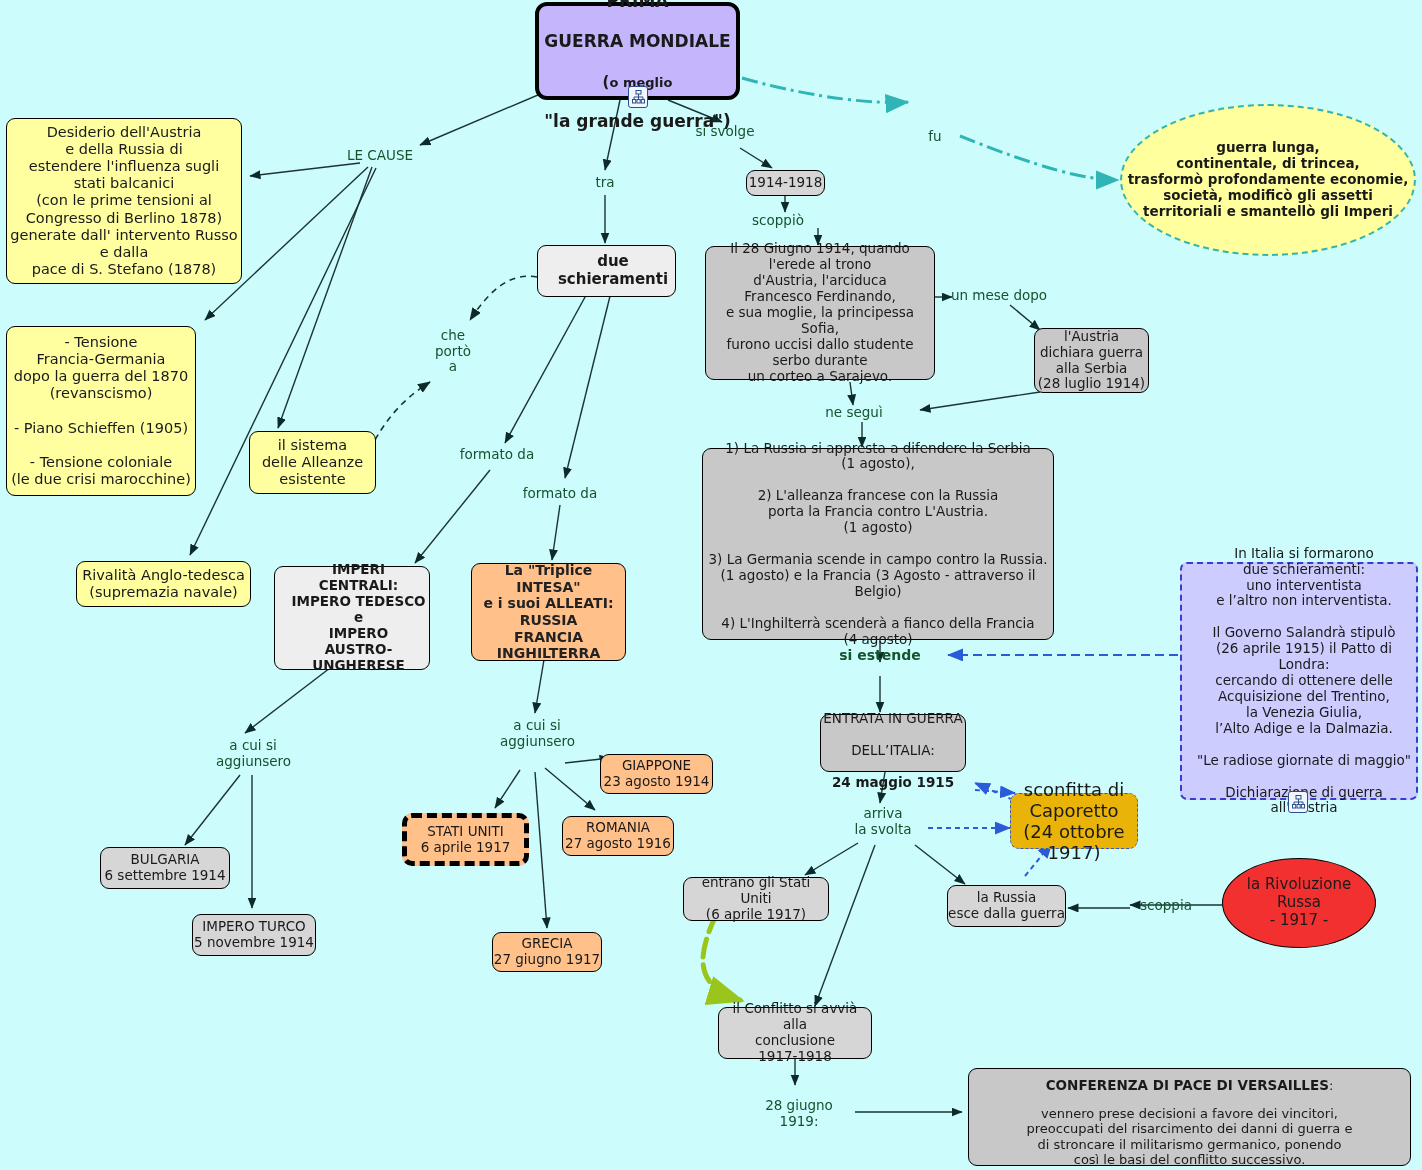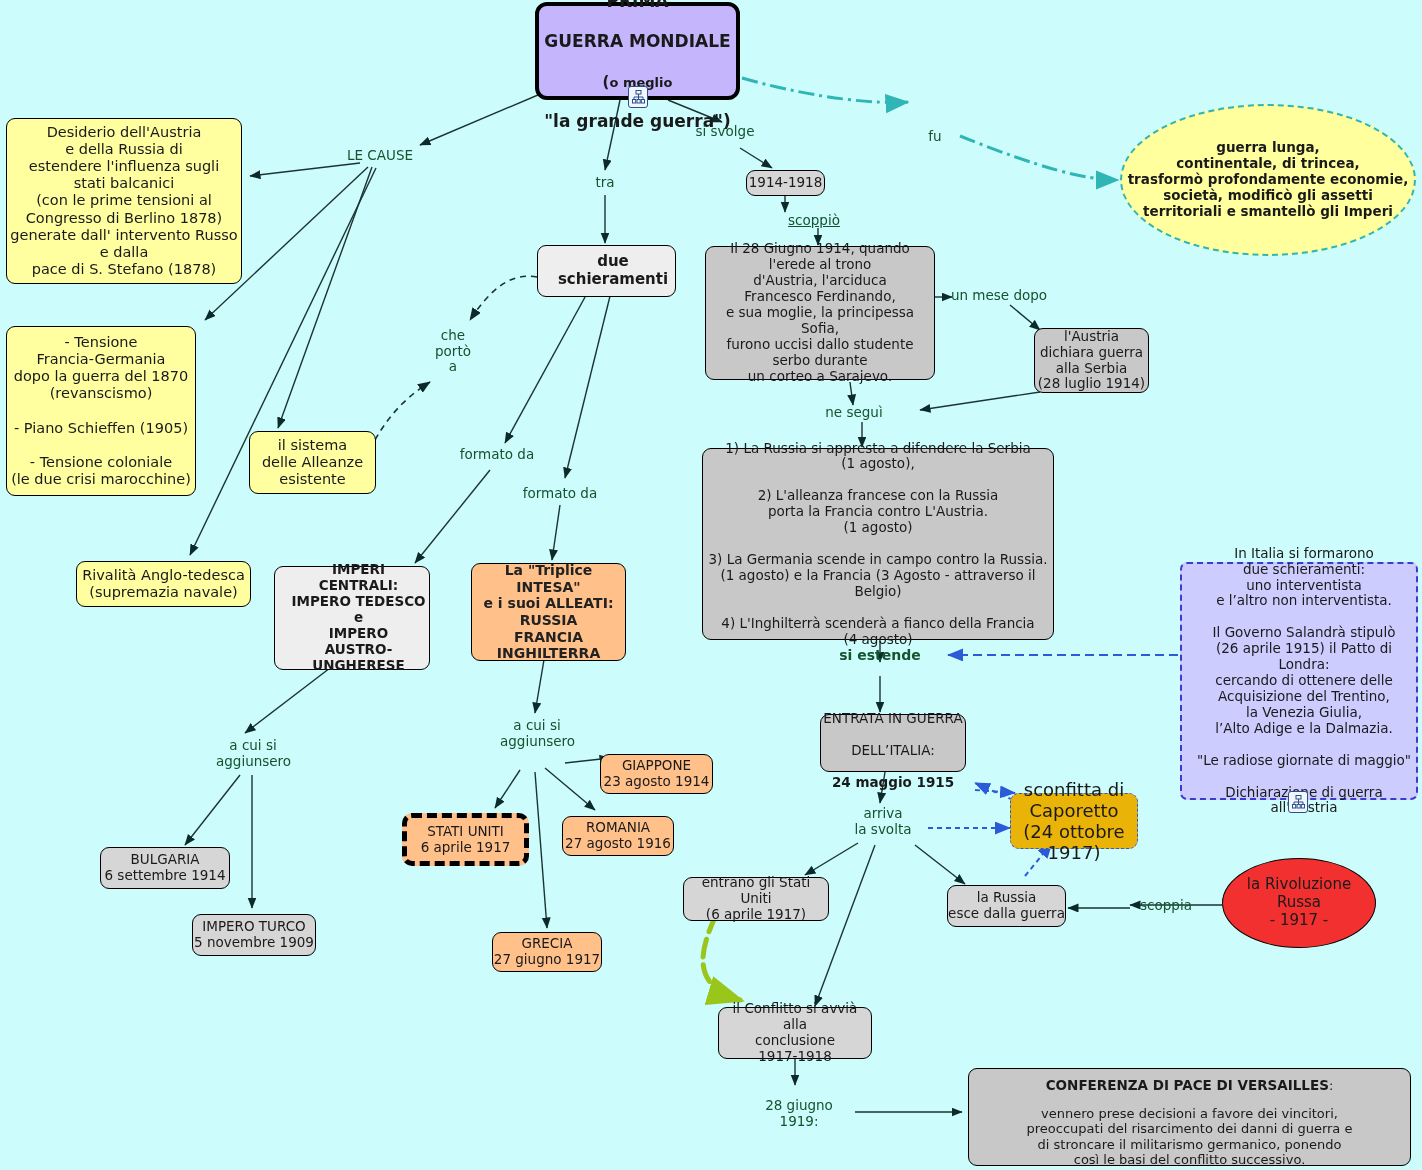--- a/index.html
+++ b/index.html
@@ -322,21 +322,21 @@
 INGHILTERRA</span>
   </div>
 
   <div class="node grey-box-plain" style="left:100px;top:847px;width:130px;height:42px;">
     <span class="txt">BULGARIA
 6 settembre 1914</span>
   </div>
 
   <div class="node grey-box-plain" style="left:192px;top:914px;width:124px;height:42px;">
     <span class="txt">IMPERO TURCO
-5 novembre 1909</span>
+5 novembre 1914</span>
   </div>
 
   <div class="node orange-box" style="left:600px;top:754px;width:113px;height:40px;">
     <span class="txt">GIAPPONE
 23 agosto 1914</span>
   </div>
 
   <div class="node orange-box" style="left:562px;top:816px;width:112px;height:40px;">
     <span class="txt">ROMANIA
 27 agosto 1916</span>
@@ -467,21 +467,21 @@
 continentale, di trincea,
 trasformò profondamente economie,
 società, modificò gli assetti
 territoriali e smantellò gli Imperi</span>
   </div>
 
   <div class="elabel" style="left:340px;top:148px;width:80px;">LE CAUSE</div>
   <div class="elabel" style="left:580px;top:175px;width:50px;">tra</div>
   <div class="elabel" style="left:688px;top:124px;width:74px;">si svolge</div>
   <div class="elabel" style="left:918px;top:129px;width:34px;">fu</div>
-  <div class="elabel" style="left:780px;top:213px;width:68px;text-decoration:underline;">scoppiò</div>
+  <div class="elabel" style="left:744px;top:213px;width:68px;">scoppiò</div>
   <div class="elabel" style="left:950px;top:288px;width:98px;">un mese dopo</div>
   <div class="elabel" style="left:820px;top:405px;width:68px;">ne seguì</div>
   <div class="elabel" style="left:428px;top:328px;width:50px;">che
 portò
 a</div>
   <div class="elabel" style="left:455px;top:447px;width:84px;">formato da</div>
   <div class="elabel" style="left:518px;top:486px;width:84px;">formato da</div>
   <div class="elabel" style="left:216px;top:738px;width:74px;">a cui si
 aggiunsero</div>
   <div class="elabel" style="left:500px;top:718px;width:74px;">a cui si

